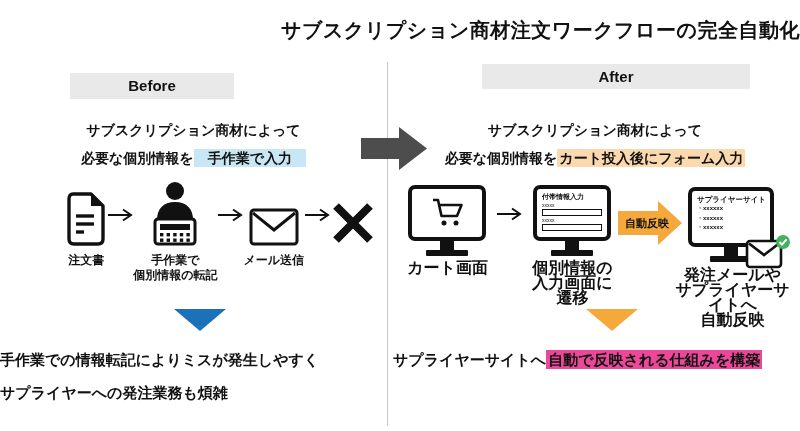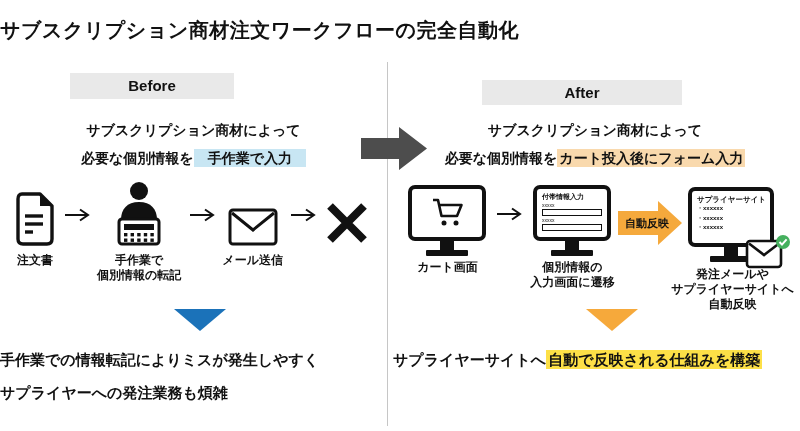--- a/index.html
+++ b/index.html
@@ -7,64 +7,64 @@
   body {
     font-family:"Liberation Sans","DejaVu Sans",sans-serif;
     color:#111;
     width:800px; height:431px;
     position:relative; overflow:hidden;
   }
   .canvas { position:absolute; inset:0; width:800px; height:431px; background:#fff; }
 
   .title {
     position:absolute; top:17px; left:0; width:800px;
-    text-align:left; font-size:20px; font-weight:bold; letter-spacing:.5px; color:#111;
+    text-align:right; font-size:20px; font-weight:bold; letter-spacing:.5px; color:#111;
   }
 
   .divider { position:absolute; left:387px; top:62px; width:1px; height:364px; background:#c6c6c6; }
 
   .big-arrow { position:absolute; left:361px; top:125px; }
 
   .col-header {
     position:absolute; background:#e9e9e9; text-align:center;
     font-size:15px; font-weight:bold; color:#111;
   }
   .col-header.before { left:70px; top:73px; width:164px; height:26px; line-height:26px; }
-  .col-header.after  { left:482px; top:80px; width:200px; height:25px; line-height:25px; }
+  .col-header.after  { left:482px; top:64px; width:268px; height:25px; line-height:25px; }
 
   .desc {
     position:absolute; top:116px; text-align:center;
     font-size:14px; font-weight:bold; line-height:28px; color:#111;
   }
   .desc.before { left:0; width:387px; }
   .desc.after  { left:395px; width:400px; }
   .hl-blue   { background:#c8e6f3; padding:1px 14px; }
   .hl-orange { background:#f9d9ad; padding:1px 2px; }
-  .hl-yellow { background:#fde047; padding:1px 2px; }
+  .hl-yellow { background:#ec4899; padding:1px 2px; }
 
   
   .steps {
-    position:absolute; left:14px; top:184px; width:356px;
-    display:flex; justify-content:space-between; align-items:flex-start;
+    position:absolute; left:20px; top:184px; width:356px;
+    display:flex; justify-content:flex-end; align-items:flex-start;
   }
   .step { display:flex; flex-direction:column; align-items:center; }
   .icon-box { height:62px; display:flex; align-items:flex-end; }
   .step-lbl { margin-top:7px; font-size:12px; font-weight:bold; text-align:center; line-height:15px; white-space:nowrap; }
   .flow-arrow { height:62px; display:flex; align-items:center; }
 
   
   .after-row { position:absolute; left:400px; top:183px; width:395px; height:125px; }
   .monitor { position:absolute; }
   .screen {
     border:4px solid #111; border-radius:7px; background:#fff;
     overflow:hidden; position:relative;
   }
   .neck { width:14px; height:9px; background:#111; margin:0 auto; }
   .base { width:42px; height:6px; background:#111; margin:0 auto; border-radius:1px; }
-  .m-label { position:absolute; font-size:12px; font-weight:bold; text-align:center; line-height:15px; color:#111; }
+  .m-label { position:absolute; font-size:16px; font-weight:bold; text-align:center; line-height:15px; color:#111; }
 
   .scr-pad2 { padding:3px 5px; }
   .scr-title { font-size:7px; font-weight:bold; line-height:9px; white-space:nowrap; }
   .scr-xlabel { font-size:5px; line-height:6px; margin-top:1px; color:#111; }
   .scr-input { border:1px solid #111; height:7px; margin-top:1px; background:#fff; }
   .scr-pad3 { padding:4px 5px; }
   .scr-item { font-size:6px; font-weight:bold; line-height:9.5px; white-space:nowrap; }
 
   .auto-arrow { position:absolute; left:218px; top:18px; width:64px; height:44px; }
   .auto-arrow .lbl {

